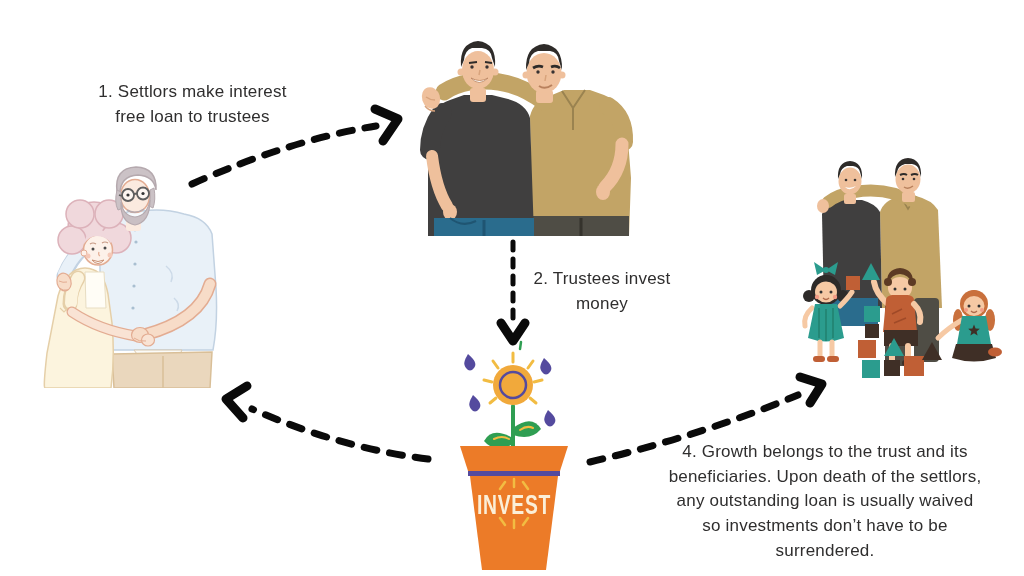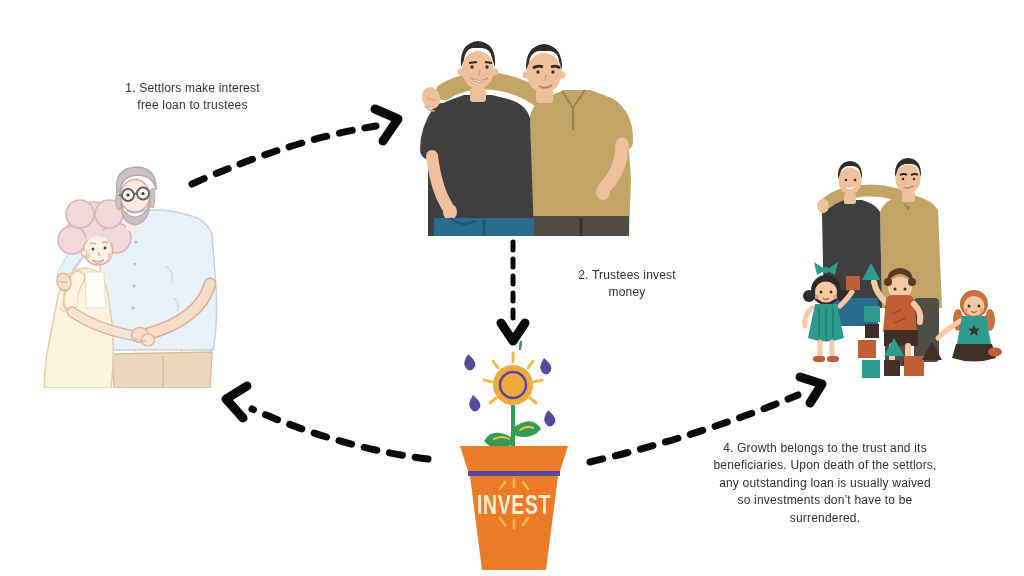--- a/index.html
+++ b/index.html
@@ -5,24 +5,24 @@
   html,body{margin:0;padding:0;}
   .canvas{
     position:relative;width:1024px;height:576px;overflow:hidden;
     background:var(--background,#ffffff);
     font-family:"Liberation Sans",sans-serif;
   }
   .illus{position:absolute;}
   .arrows{position:absolute;left:0;top:0;pointer-events:none;}
   .step{
     position:absolute;text-align:center;white-space:pre-line;
-    color:var(--text,#2f2e2e);font-size:12px;line-height:1.45;letter-spacing:.2px;
+    color:var(--text,#2f2e2e);font-size:17px;line-height:1.45;letter-spacing:.2px;
   }
   .step1{left:60px;top:80px;width:265px;}
-  .step2{left:516px;top:267px;width:172px;margin-left:25px;}
+  .step2{left:516px;top:267px;width:172px;}
   .step3{left:25px;top:440px;width:365px;}
   .step4{left:626px;top:440px;width:398px;text-align:center;}
   .dash{fill:none;stroke:var(--arrow,#0a0a0a);stroke-width:7;stroke-linecap:round;stroke-dasharray:13 13;}
   .dash2{fill:none;stroke:var(--arrow,#0a0a0a);stroke-width:5;stroke-linecap:round;stroke-dasharray:8 9;}
   .head{fill:none;stroke:var(--arrow,#0a0a0a);stroke-width:9;stroke-linecap:round;stroke-linejoin:round;}
   .f-dark{fill:var(--dark_shirt,#403f3f);} .s-dark{stroke:var(--dark_shirt,#403f3f);fill:none;stroke-linecap:round;}
   .f-tan{fill:var(--tan_shirt,#c2a466);}  .s-tan{stroke:var(--tan_shirt,#c2a466);fill:none;stroke-linecap:round;}
   .f-skin{fill:var(--skin,#efc09c);}      .s-skin{stroke:var(--skin,#efc09c);fill:none;stroke-linecap:round;}
   .f-kskin{fill:var(--kid_skin,#f6c9a4);} .s-kskin{stroke:var(--kid_skin,#f6c9a4);fill:none;stroke-linecap:round;}
   .f-hair{fill:var(--hair_dark,#2e2b29);}

